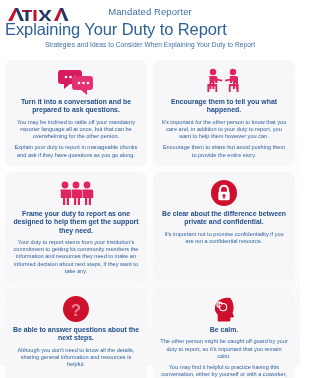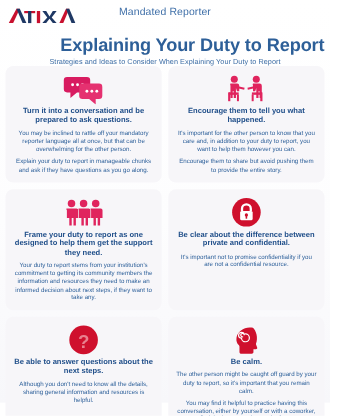--- a/index.html
+++ b/index.html
@@ -41,26 +41,26 @@
 
   .kicker {
     text-align: center;
     font-size: 9.5px;
     color: #3f6fa8;
     letter-spacing: .1px;
     padding-top: 2px;
     font-weight: 400;
   }
   .title {
-    text-align: right;
+    text-align: left;
     font-size: 16.5px;
     line-height: 18px;
-    font-weight: bold;
+    font-weight: normal;
     color: #2d5f98;
-    margin-top: 15px;
+    margin-top: 3px;
     letter-spacing: -.1px;
   }
   .subtitle {
     text-align: center;
     font-size: 6.6px;
     color: #3e6ea6;
     margin-top: 3px;
     letter-spacing: .05px;
   }
 

